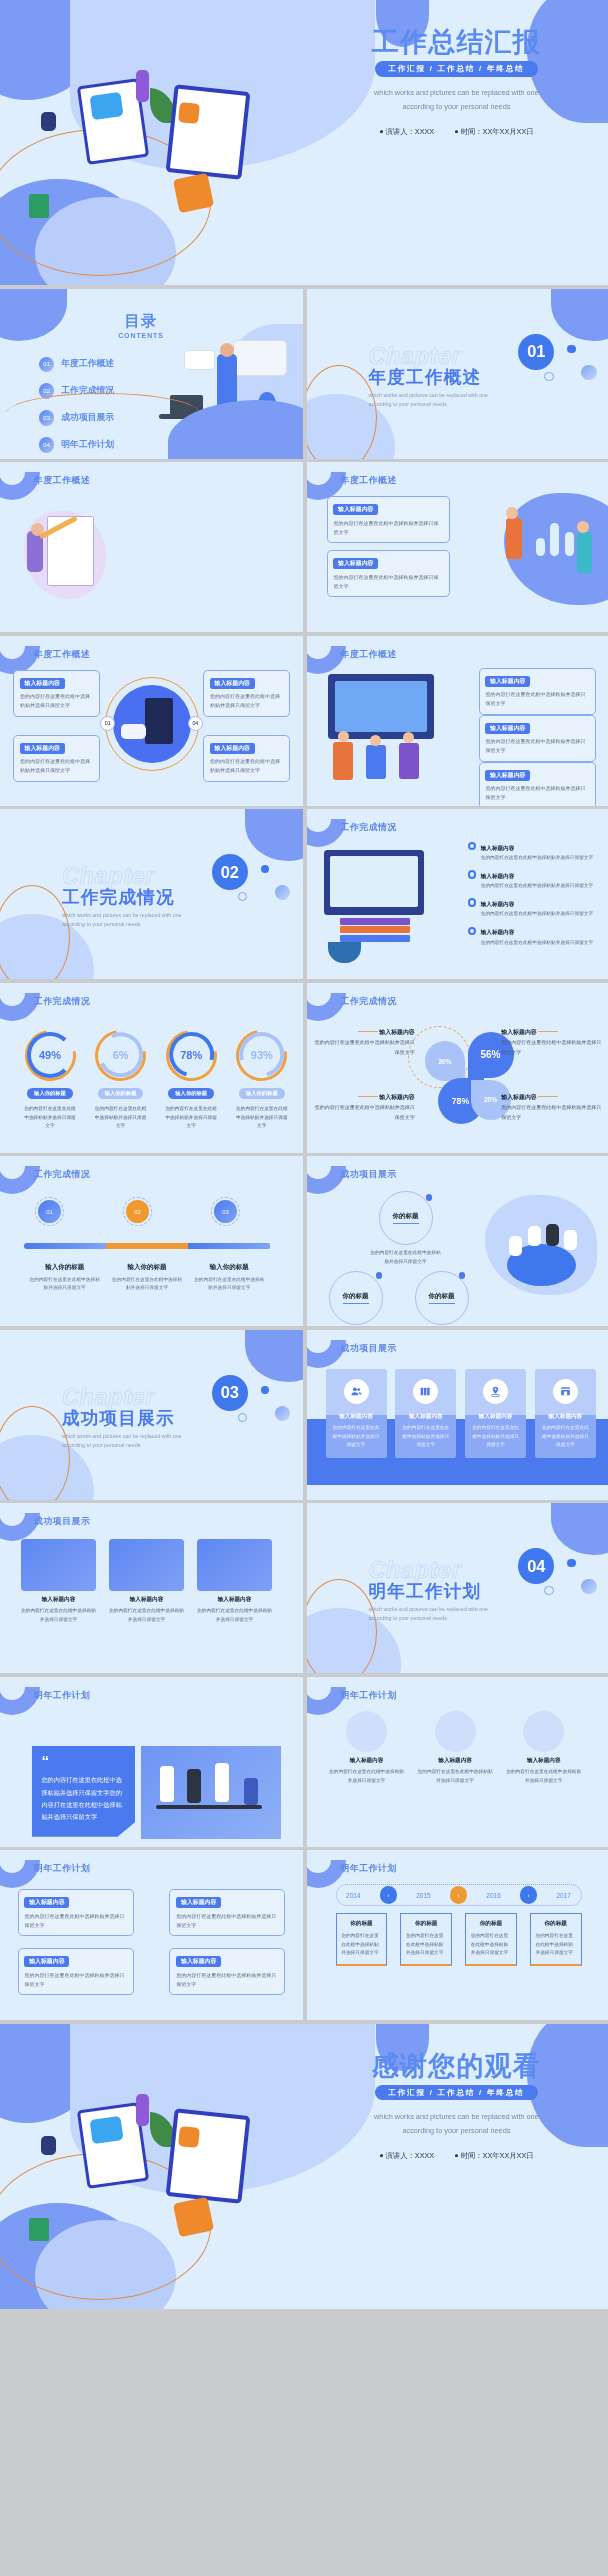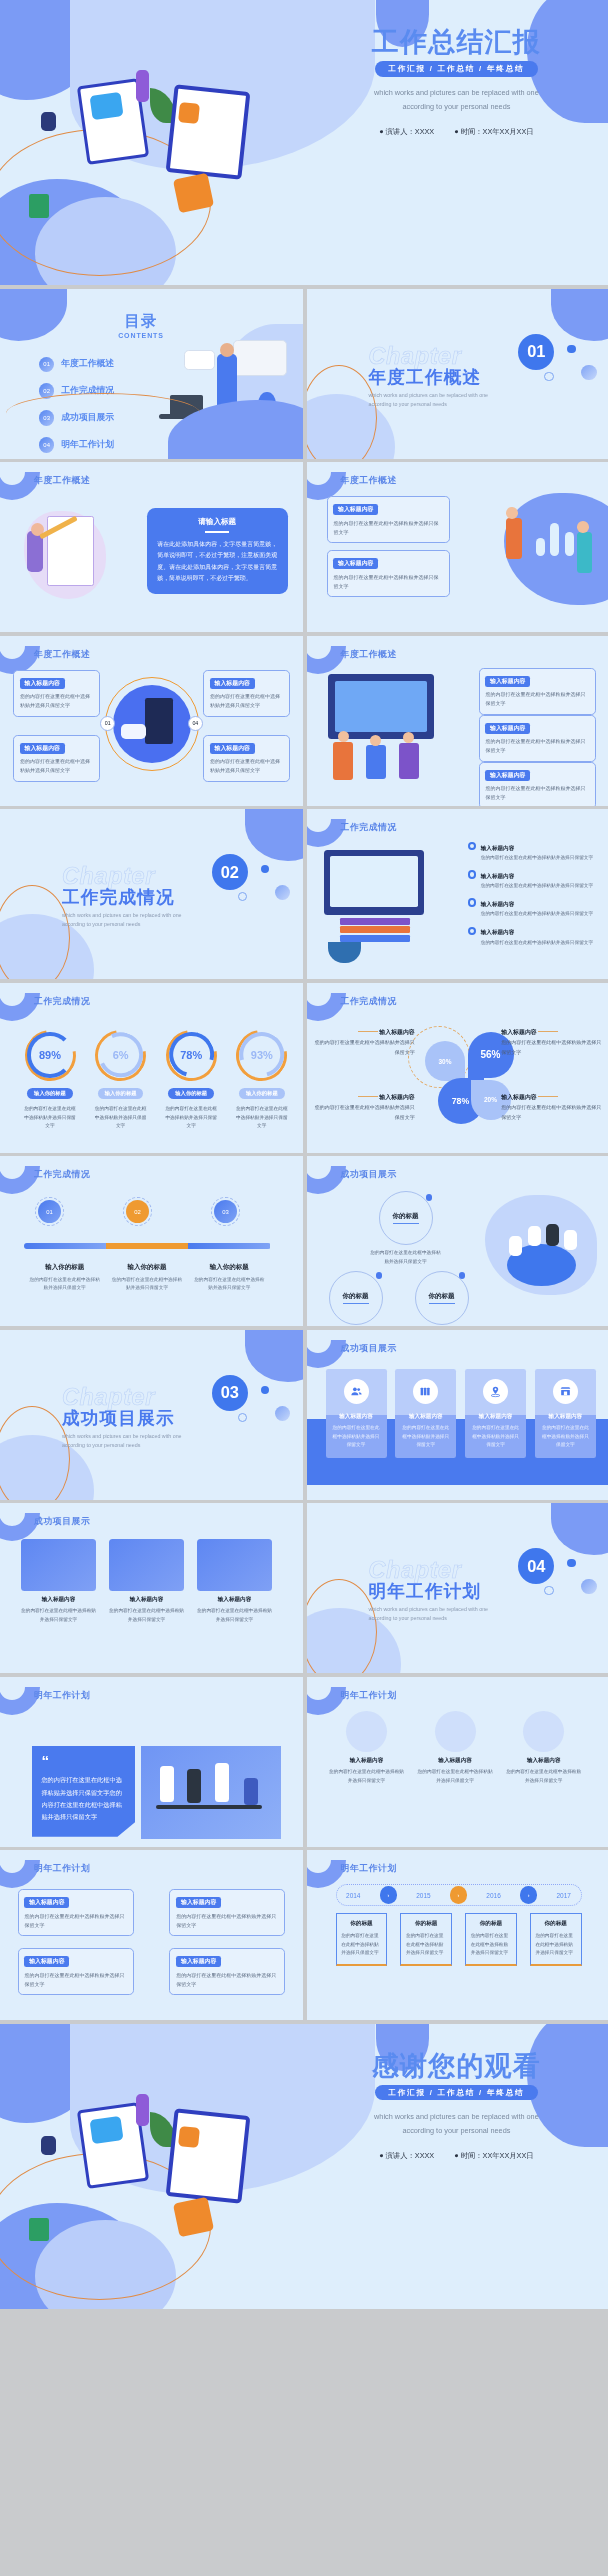--- a/index.html
+++ b/index.html
@@ -357,25 +357,20 @@
     <div class="slide">
       <div class="corner-ring"></div>
       <div class="sec-title">年度工作概述</div>
 
       <div class="illus" style="left:23.5px;top:49px;width:82px;height:88px;background:#e6dcf7;border-radius:40% 50% 45% 55%;"></div>
       <div class="illus" style="left:47px;top:54px;width:47px;height:70px;background:#fff;border:1.2px solid #bba6ea;border-radius:2.3px;"></div>
       <div class="illus" style="left:27px;top:69px;width:16.4px;height:41px;background:#8b6fd4;"></div>
       <div class="illus" style="left:31px;top:61px;width:13px;height:13px;border-radius:50%;background:#f0b89a;"></div>
       <div class="illus" style="left:38px;top:63px;width:41px;height:5.3px;background:#f0b24a;transform:rotate(-28deg);border-radius:1.8px;"></div>
 
-      <div class="card-blue" style="right:15.3px;top:46px;width:141px;">
-        <div class="ct">请输入标题</div>
-        <div class="rule"></div>
-        <div class="cb">请在此处添加具体内容，文字尽量言简意赅，简单说明即可，不必过于繁琐，注意板面美观度。请在此处添加具体内容，文字尽量言简意赅，简单说明即可，不必过于繁琐。</div>
-      </div>
     </div>
 
     <div class="slide">
       <div class="corner-ring"></div>
       <div class="sec-title">年度工作概述</div>
 
       <div class="box-out" style="left:20px;top:34px;width:123px;">
         <span class="bt">输入标题内容</span>
         <div class="bb">您的内容打在这里在此框中选择粘贴并选择只保留文字</div>
       </div>
@@ -523,21 +518,21 @@
 
     <div class="slide">
       <div class="corner-ring"></div>
       <div class="sec-title">工作完成情况</div>
 
       <div class="donuts">
         <div class="donut-col">
           <div class="donut">
             <span class="ring-o"></span>
             <span class="ring-i"></span>
-            <span class="pct">89%</span>
+            <span class="pct">49%</span>
           </div>
           <div class="pill-sm dark">输入你的标题</div>
           <div class="donut-note">您的内容打在这里在此框中选择粘贴并选择只保留文字</div>
         </div>
         <div class="donut-col">
           <div class="donut">
             <span class="ring-o"></span>
             <span class="ring-i light" style="transform:rotate(200deg);"></span>
             <span class="pct light">6%</span>
           </div>

